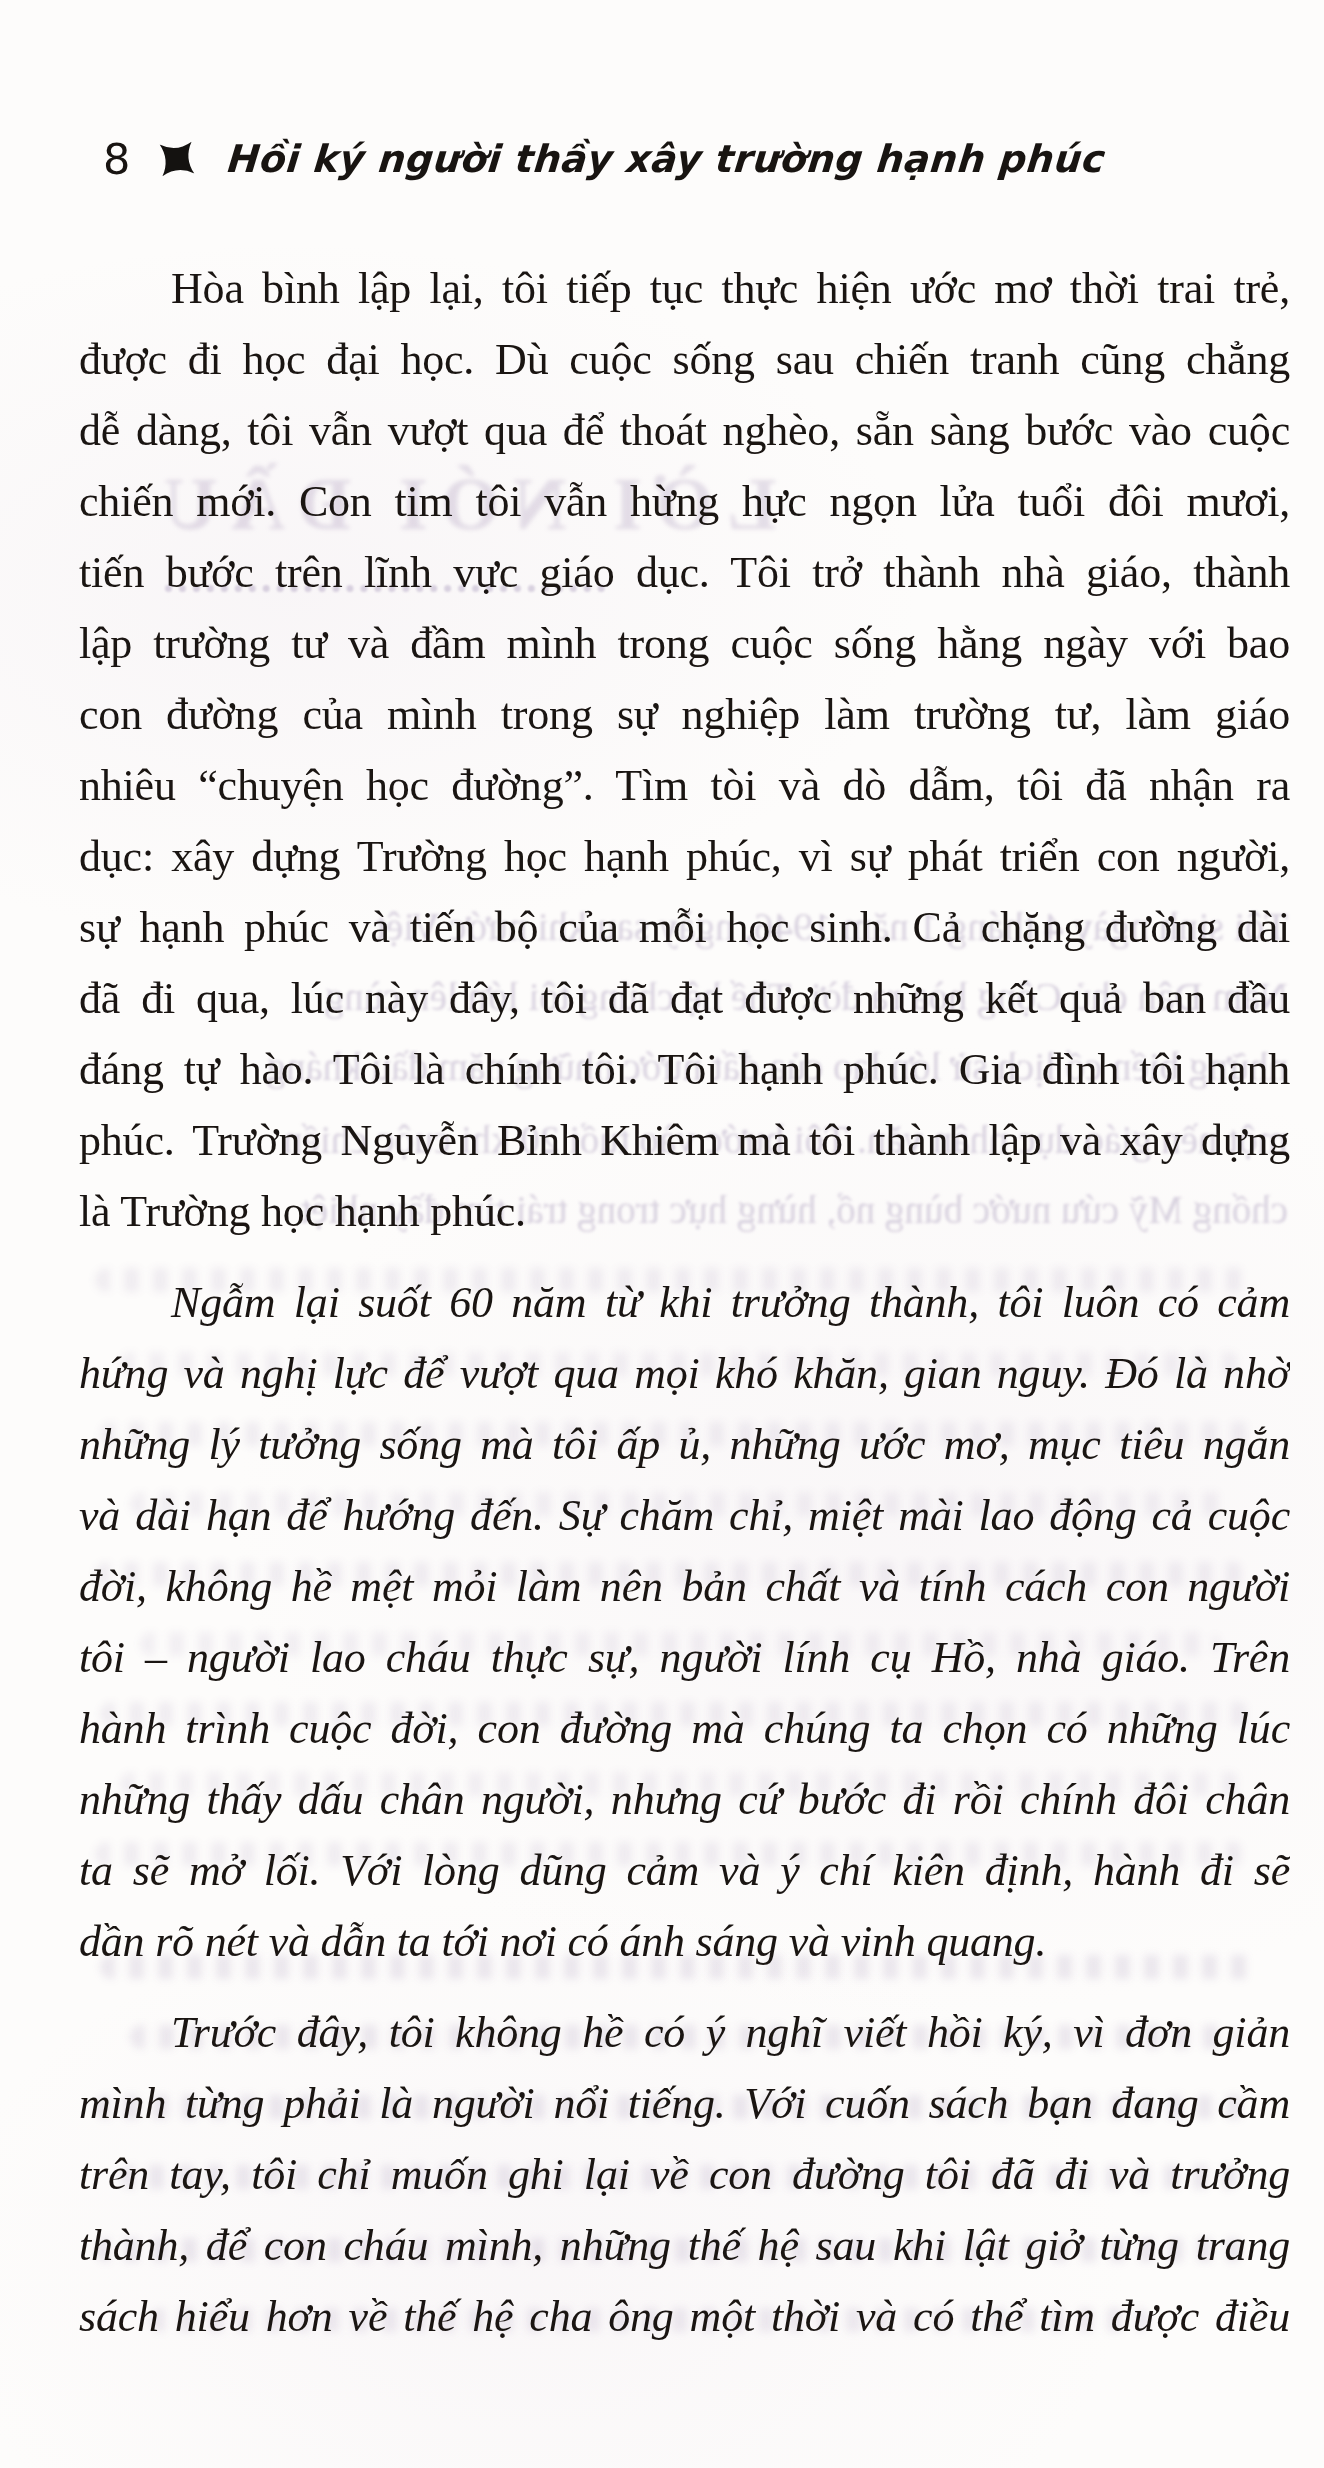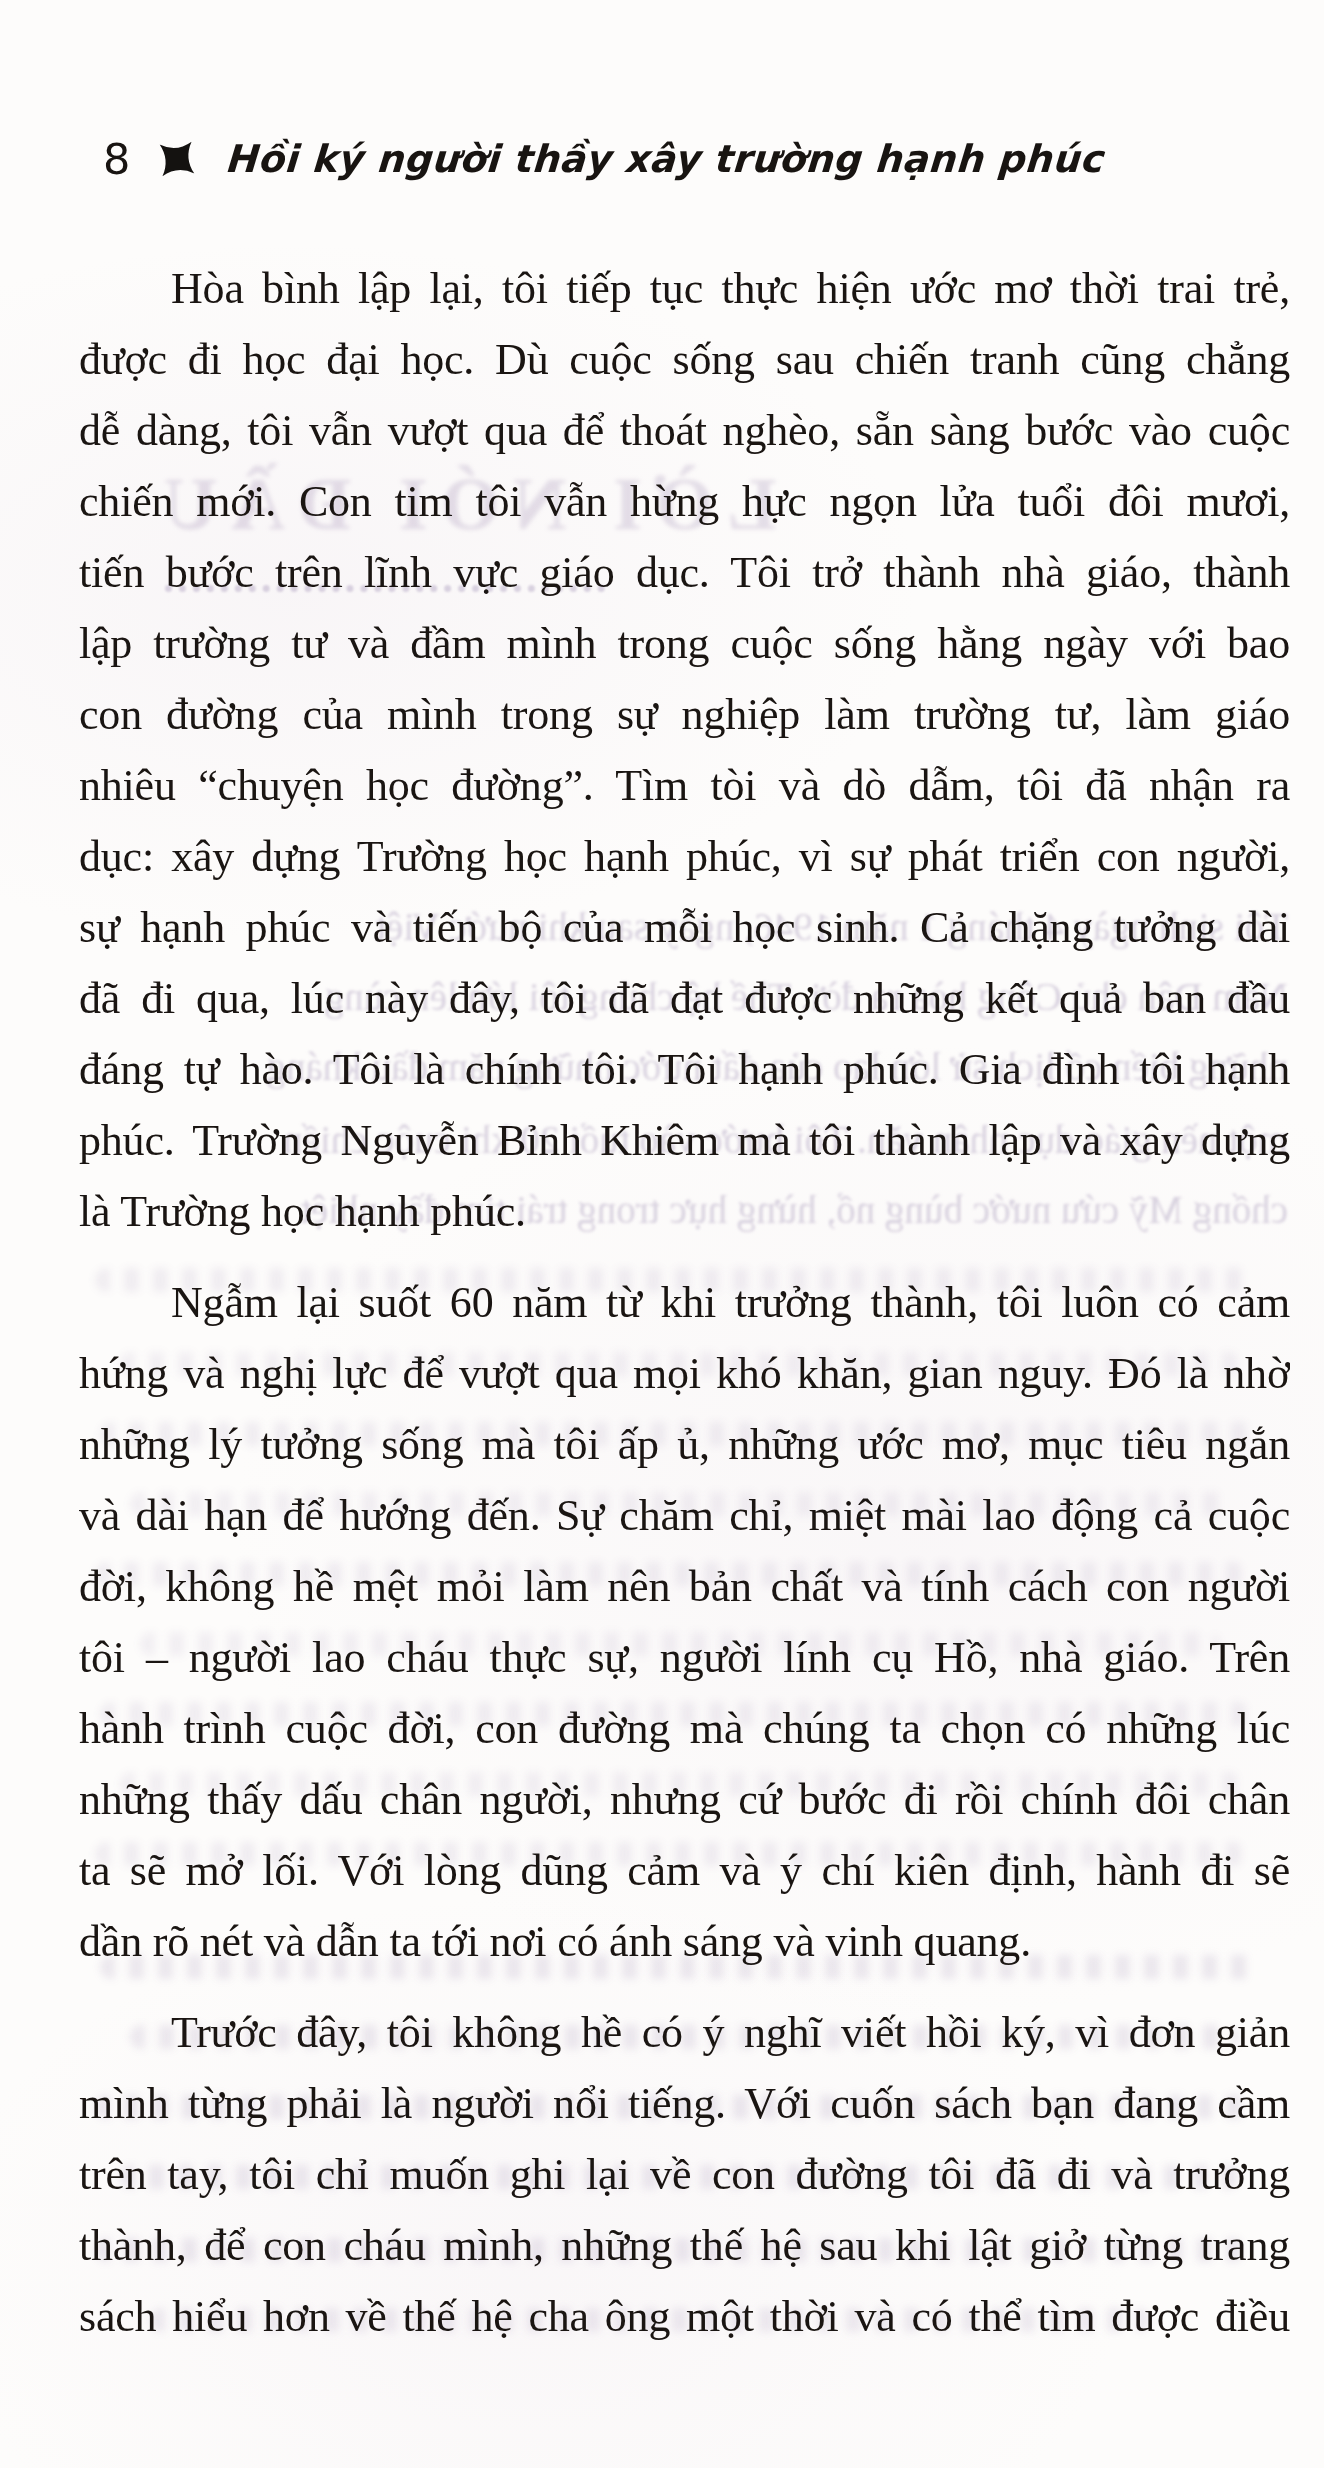--- a/index.html
+++ b/index.html
@@ -39,21 +39,21 @@
   }
 
   
   .text-block{
     position:absolute;left:79px;top:253px;width:1211px;
     font-size:44px;line-height:71px;
     color:#1a1512;
     letter-spacing:-.2px;
   }
   .para{margin:0;}
-  .para + .para{margin-top:20px;}
+  .para + .para{margin-top:20px;font-style:italic;}
   .line{
     height:71px;overflow:hidden;
     text-align:justify;text-align-last:justify;
     white-space:normal;
   }
   .para .line:first-child{text-indent:92px;}
   .para.complete .line:last-child{text-align:center;text-align-last:left;}
 
   
   .ghosts{position:absolute;inset:0;pointer-events:none;}
@@ -130,21 +130,21 @@
       <div class="para complete">
         <div class="line">Hòa bình lập lại, tôi tiếp tục thực hiện ước mơ thời trai trẻ,</div>
         <div class="line">được đi học đại học. Dù cuộc sống sau chiến tranh cũng chẳng</div>
         <div class="line">dễ dàng, tôi vẫn vượt qua để thoát nghèo, sẵn sàng bước vào cuộc</div>
         <div class="line">chiến mới. Con tim tôi vẫn hừng hực ngọn lửa tuổi đôi mươi,</div>
         <div class="line">tiến bước trên lĩnh vực giáo dục. Tôi trở thành nhà giáo, thành</div>
         <div class="line">lập trường tư và đầm mình trong cuộc sống hằng ngày với bao</div>
         <div class="line">con đường của mình trong sự nghiệp làm trường tư, làm giáo</div>
         <div class="line">nhiêu “chuyện học đường”. Tìm tòi và dò dẫm, tôi đã nhận ra</div>
         <div class="line">dục: xây dựng Trường học hạnh phúc, vì sự phát triển con người,</div>
-        <div class="line">sự hạnh phúc và tiến bộ của mỗi học sinh. Cả chặng tưởng dài</div>
+        <div class="line">sự hạnh phúc và tiến bộ của mỗi học sinh. Cả chặng đường dài</div>
         <div class="line">đã đi qua, lúc này đây, tôi đã đạt được những kết quả ban đầu</div>
         <div class="line">đáng tự hào. Tôi là chính tôi. Tôi hạnh phúc. Gia đình tôi hạnh</div>
         <div class="line">phúc. Trường Nguyễn Bỉnh Khiêm mà tôi thành lập và xây dựng</div>
         <div class="line">là Trường học hạnh phúc.</div>
       </div>
       <div class="para complete">
         <div class="line">Ngẫm lại suốt 60 năm từ khi trưởng thành, tôi luôn có cảm</div>
         <div class="line">hứng và nghị lực để vượt qua mọi khó khăn, gian nguy. Đó là nhờ</div>
         <div class="line">những lý tưởng sống mà tôi ấp ủ, những ước mơ, mục tiêu ngắn</div>
         <div class="line">và dài hạn để hướng đến. Sự chăm chỉ, miệt mài lao động cả cuộc</div>

